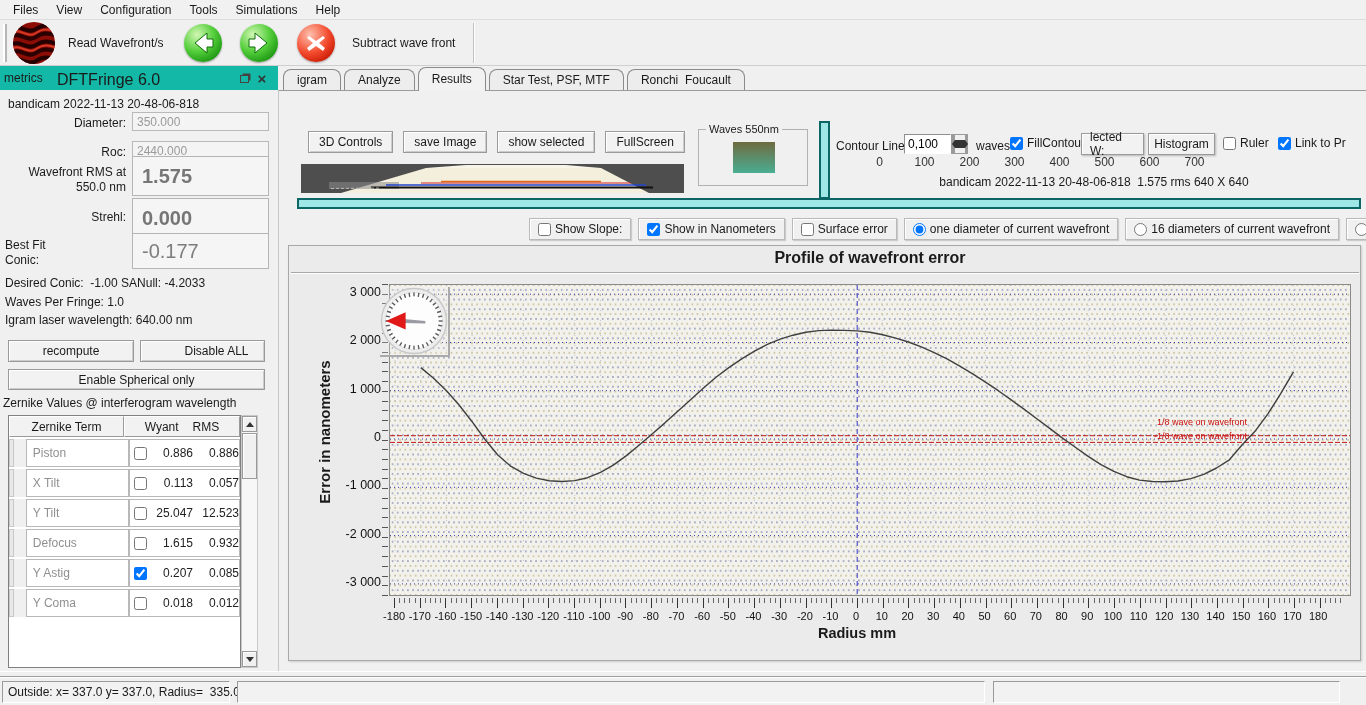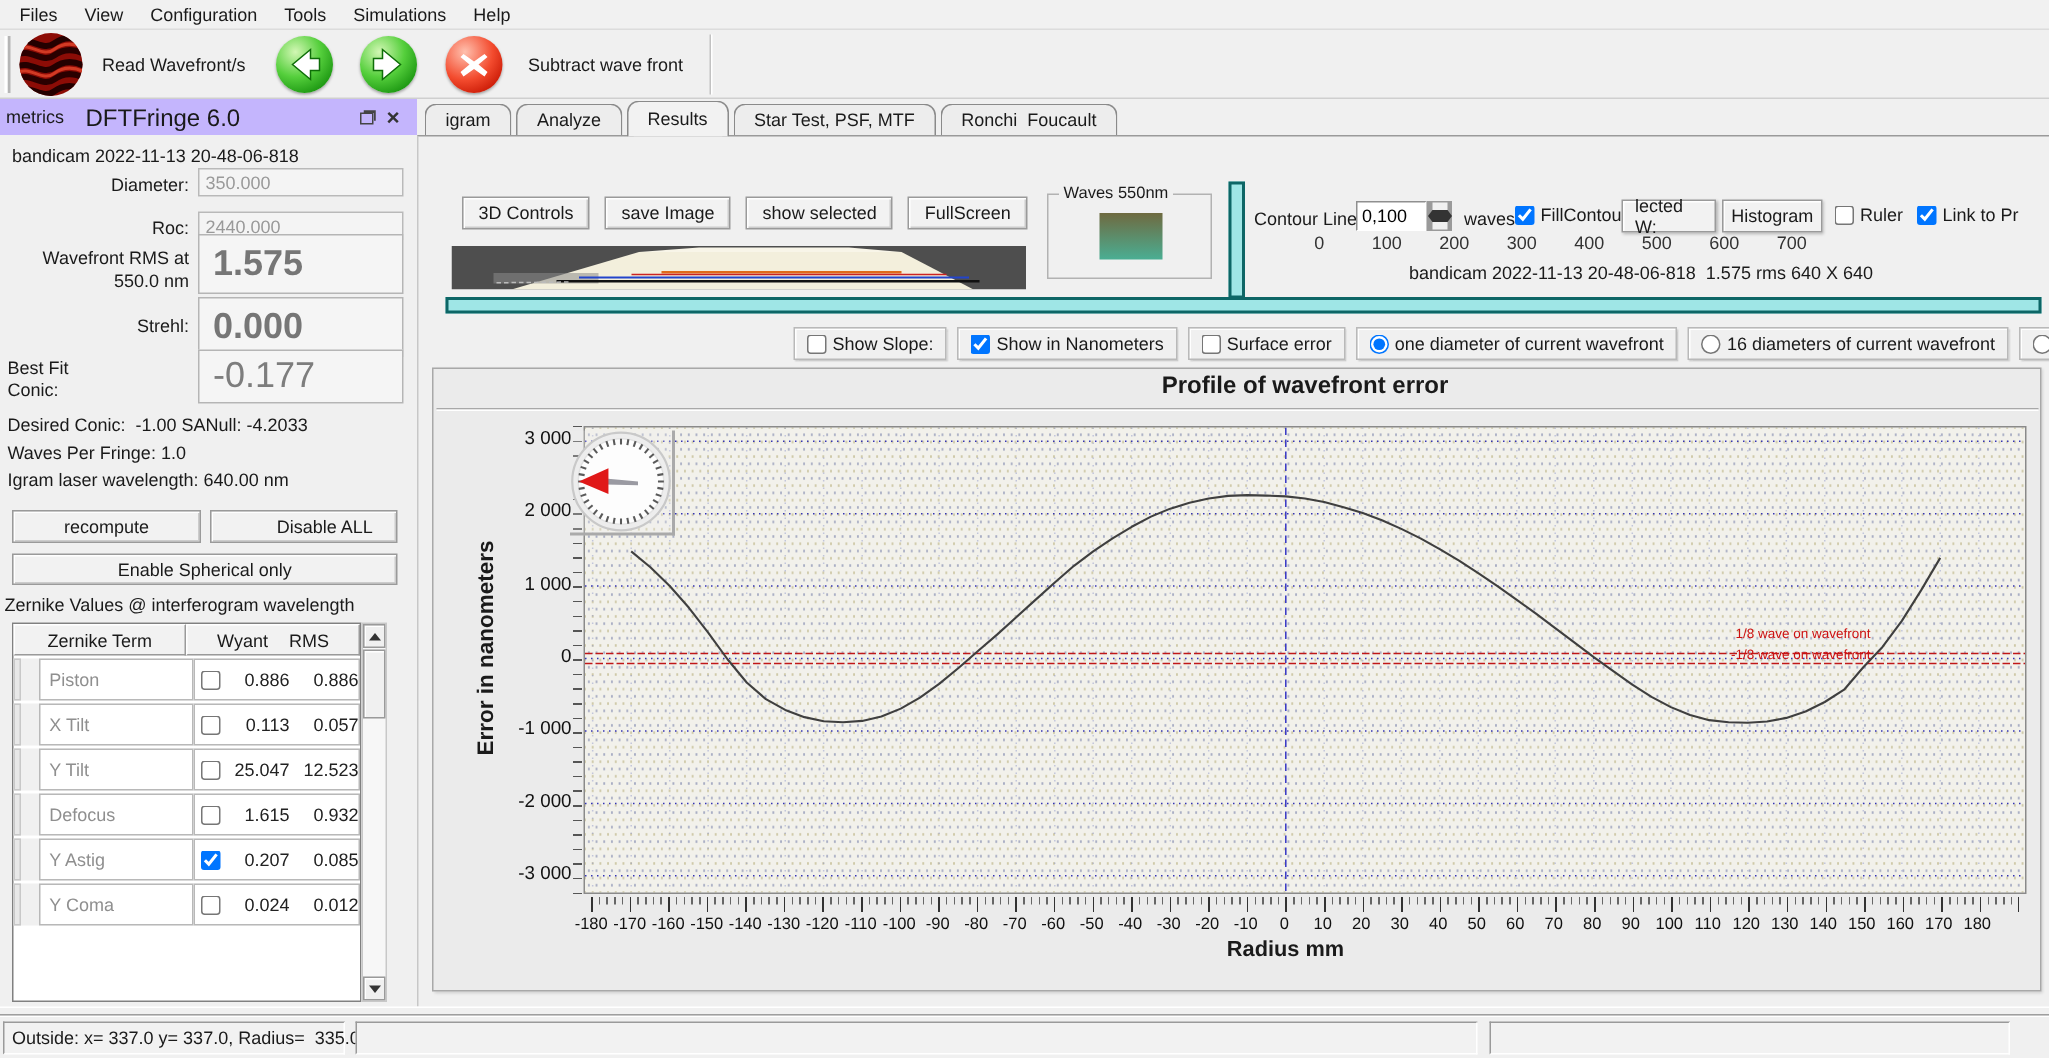--- a/index.html
+++ b/index.html
@@ -19,37 +19,37 @@
     border-left:2px solid #fff; border-right:2px solid #b5b5b5; }
   #fringe-icon { position:absolute; left:12px; top:1px; width:44px; height:44px; }
   .tb-label { position:absolute; top:16px; font-size:12px; }
   .sphere { position:absolute; top:4px; width:38px; height:38px; border-radius:50%; cursor:pointer; }
   .sphere svg { position:absolute; left:0; top:0; }
   .sphere.green { background:radial-gradient(circle at 34% 28%, #d2f7b4, #55cf3c 45%, #1f9a14 78%, #147a0b); box-shadow:0 1px 2px rgba(0,0,0,.35); }
   .sphere.red   { background:radial-gradient(circle at 34% 28%, #ffc0ae, #f34b2e 50%, #cc1c07 80%, #a81203); box-shadow:0 1px 2px rgba(0,0,0,.35); }
   .tb-sep { position:absolute; top:3px; width:2px; height:40px; border-left:1px solid #c2c2c2; border-right:1px solid #fff; }
 
   
-  #dock-header { position:absolute; left:0; top:66px; width:278px; height:24px; background:#c4b5fd; }
+  #dock-header { position:absolute; left:0; top:66px; width:278px; height:24px; background:#14b8a6; }
   #dock-header .t1 { position:absolute; left:4px;  top:5px; font-size:12px; }
   #dock-header .t2 { position:absolute; left:57px; top:5px; font-size:16px; }
   .dock-btn { position:absolute; top:4px; width:16px; height:16px; display:flex; align-items:center; justify-content:center; cursor:pointer; color:#333; }
   .float-glyph { width:9px; height:8px; border:1px solid #444; box-shadow:2px -2px 0 -0.5px #444; margin-top:2px; }
   #tabbar { position:absolute; left:283px; top:67px; width:1080px; height:23px; display:flex; align-items:flex-end; }
   .tab { padding:3px 13px 3px; border:1px solid #8a8a8a; border-bottom:none; border-radius:8px 8px 0 0;
     margin-right:3px; background:#ededed; font-size:12px; white-space:pre; cursor:pointer; }
   .tab.active { background:#f2f2f2; padding-top:4px; padding-bottom:5px; position:relative; top:1px; z-index:3; }
 
   
   #left-dock { position:absolute; left:0; top:90px; width:278px; height:580px; background:#f0f0f0; overflow:hidden; }
   .fld-label { position:absolute; font-size:12px; text-align:right; }
   .lineedit { position:absolute; left:132px; width:137px; height:19px; font-size:12px; color:#9a9a9a;
     background:#f4f4f4; border:1px solid #b9b9b9; padding:1px 4px; font-family:"Liberation Sans",sans-serif; }
   .bigbox { position:absolute; left:132px; width:137px; border:1px solid #b5b5b5; background:#f5f5f5;
-    color:#7d7d7d; font-size:24px; display:flex; align-items:center; padding-left:9px; }
+    color:#7d7d7d; font-size:20px; display:flex; align-items:center; padding-left:9px; }
   .bigbox.bold { font-weight:bold; color:#767676; }
   .plain-line { position:absolute; left:5px; font-size:12px; white-space:pre; }
   .btn { background:#f2f2f2; border:1px solid #9a9a9a; box-shadow:inset 1px 1px 0 #ffffff, inset -1px -1px 0 #cccccc;
     font-size:12px; font-family:"Liberation Sans",sans-serif; display:flex; align-items:center; justify-content:center; cursor:pointer; }
   .dockbtn { position:absolute; height:22px; }
 
   
   #zk-table { position:absolute; left:8px; top:325px; width:233px; height:253px; border:1px solid #808080; background:#fff; overflow:hidden; }
   .zk-head { display:flex; height:21px; background:#f2f2f2; }
   .zk-head .hc { border:1px solid; border-color:#ffffff #9a9a9a #9a9a9a #ffffff; display:flex; align-items:center; justify-content:center; font-size:12px; }
@@ -290,21 +290,21 @@
               <input type="checkbox" checked="" style="">
               <span class="v">0.207</span>
               <span class="v">0.085</span>
             </div>
           </div>
           <div class="zk-row">
             <div class="zk-cell zk-gut"></div>
             <div class="zk-cell zk-term">Y Coma</div>
             <div class="zk-cell zk-vals">
               <input type="checkbox" style="">
-              <span class="v">0.024</span>
+              <span class="v">0.018</span>
               <span class="v">0.012</span>
             </div>
           </div>
         </div>
     </div>
     <div id="zk-scroll">
       <div class="sb-btn" style="top:0;">
           <div class="tri up"></div>
         </div>
       <div class="sb-thumb"></div>

